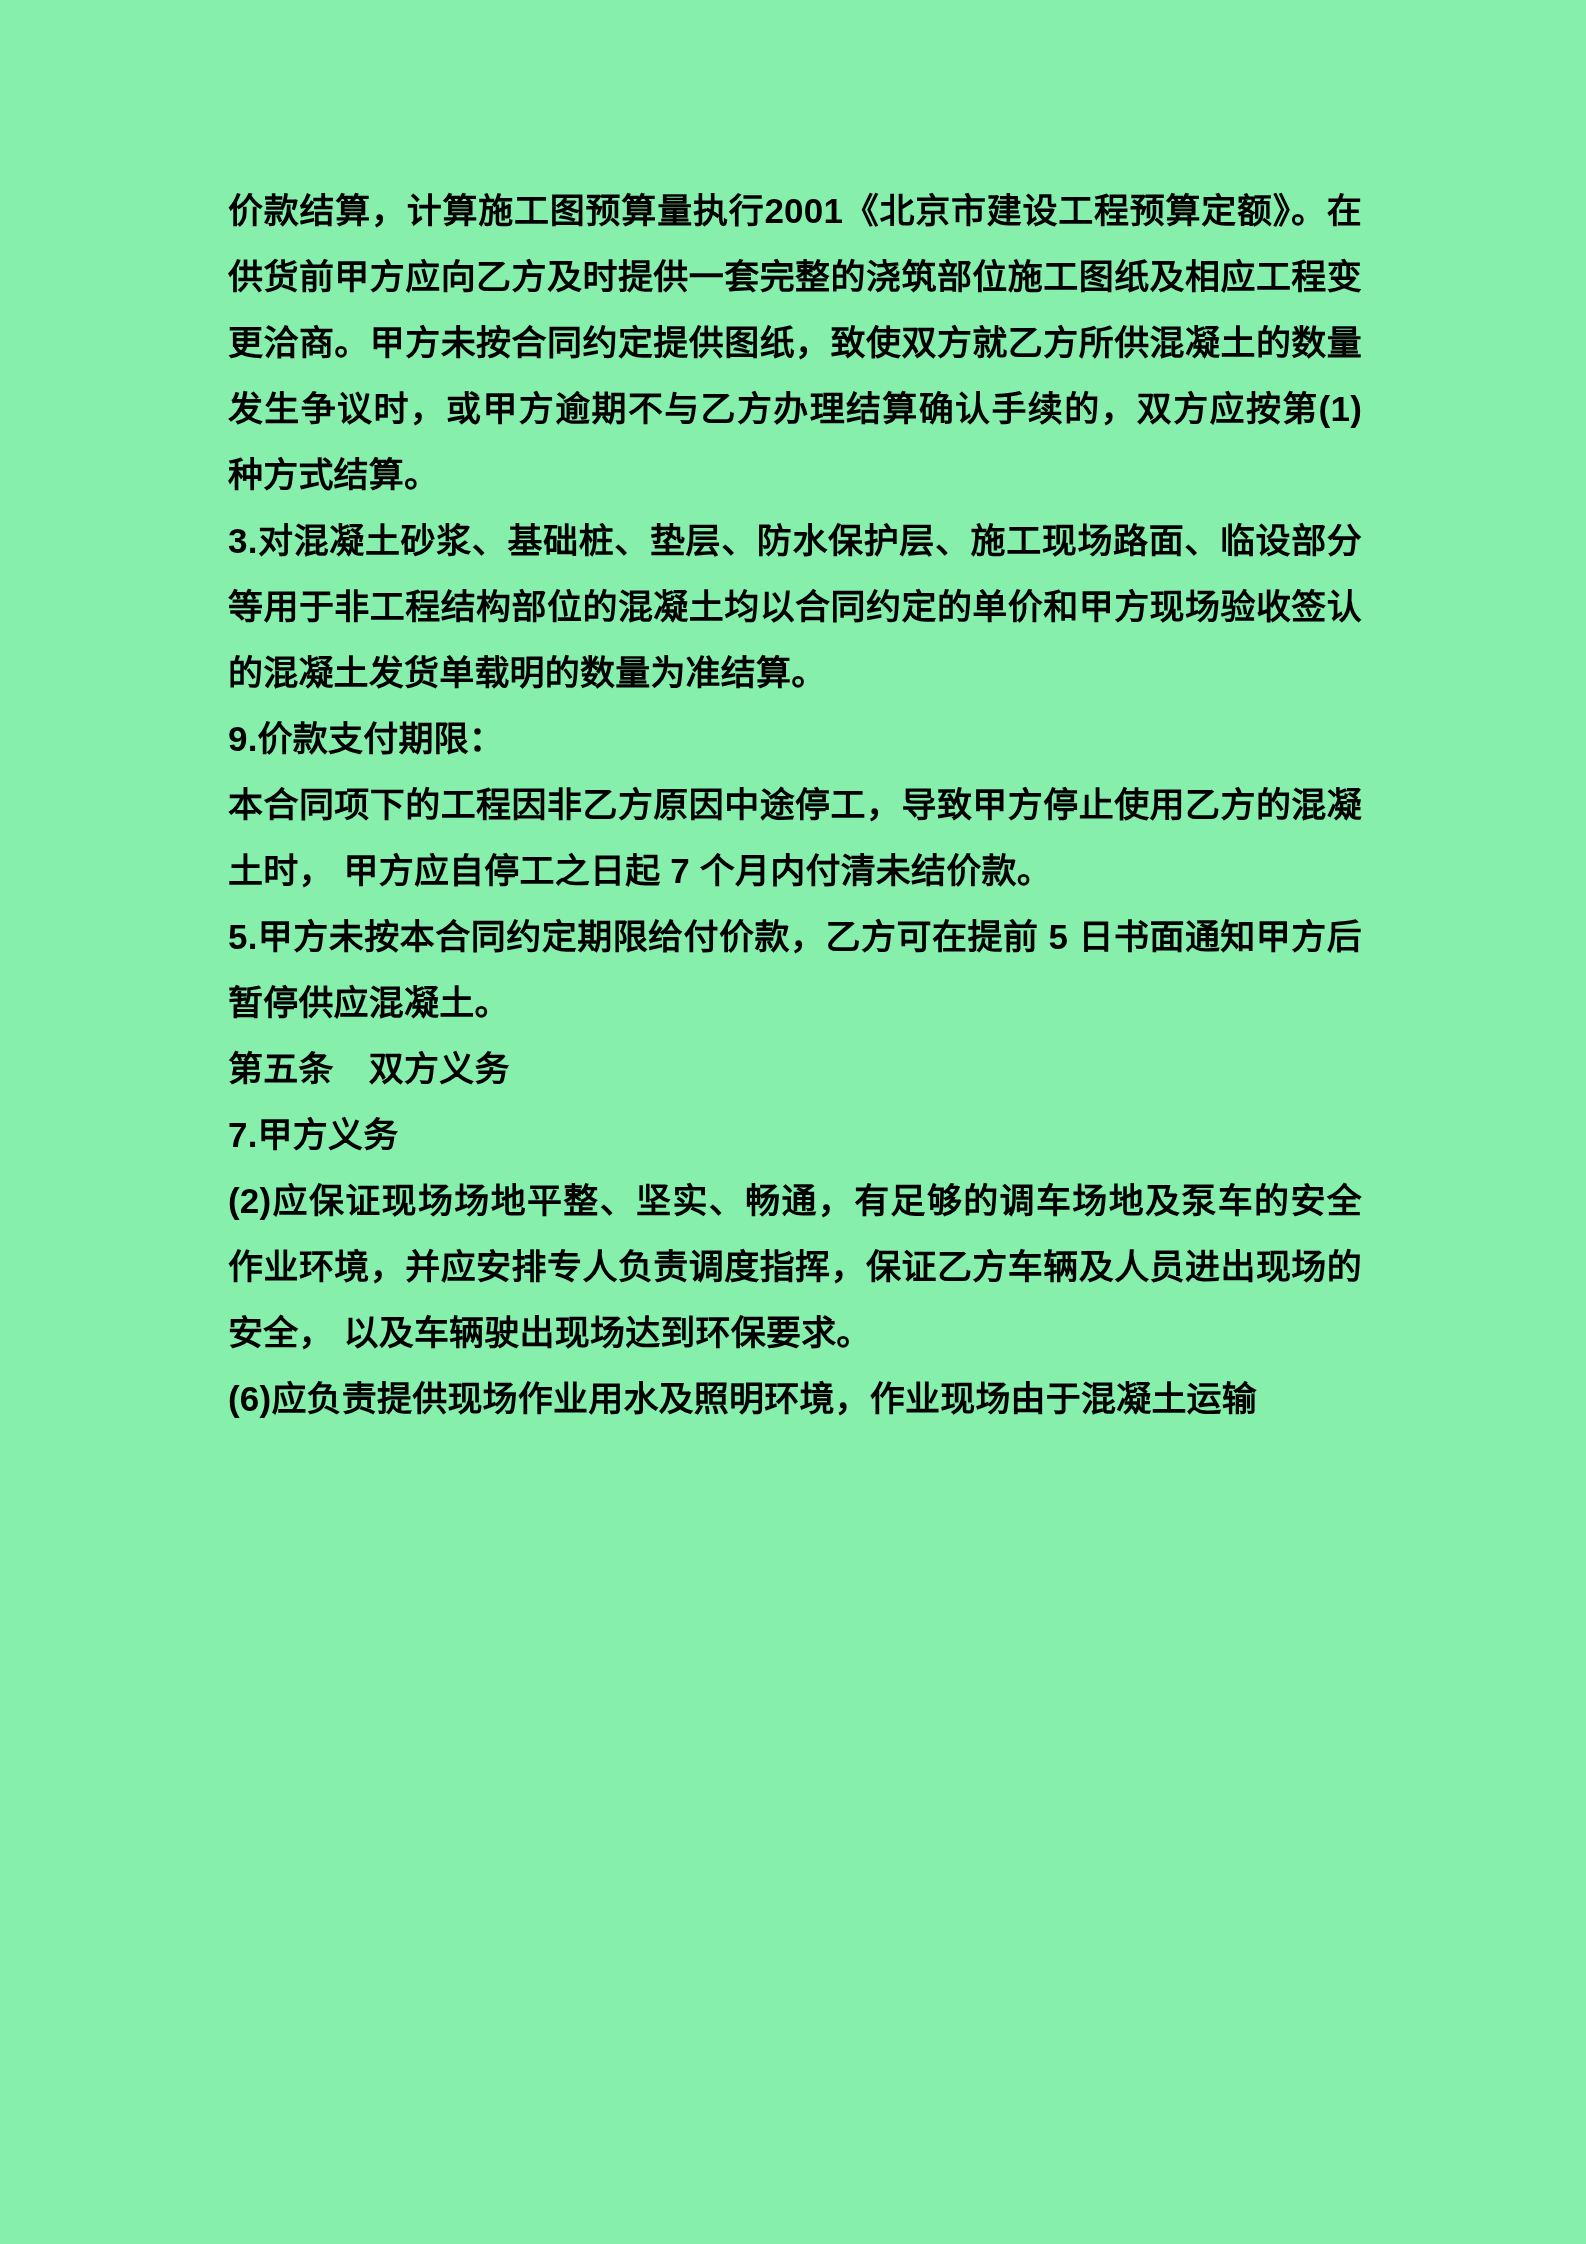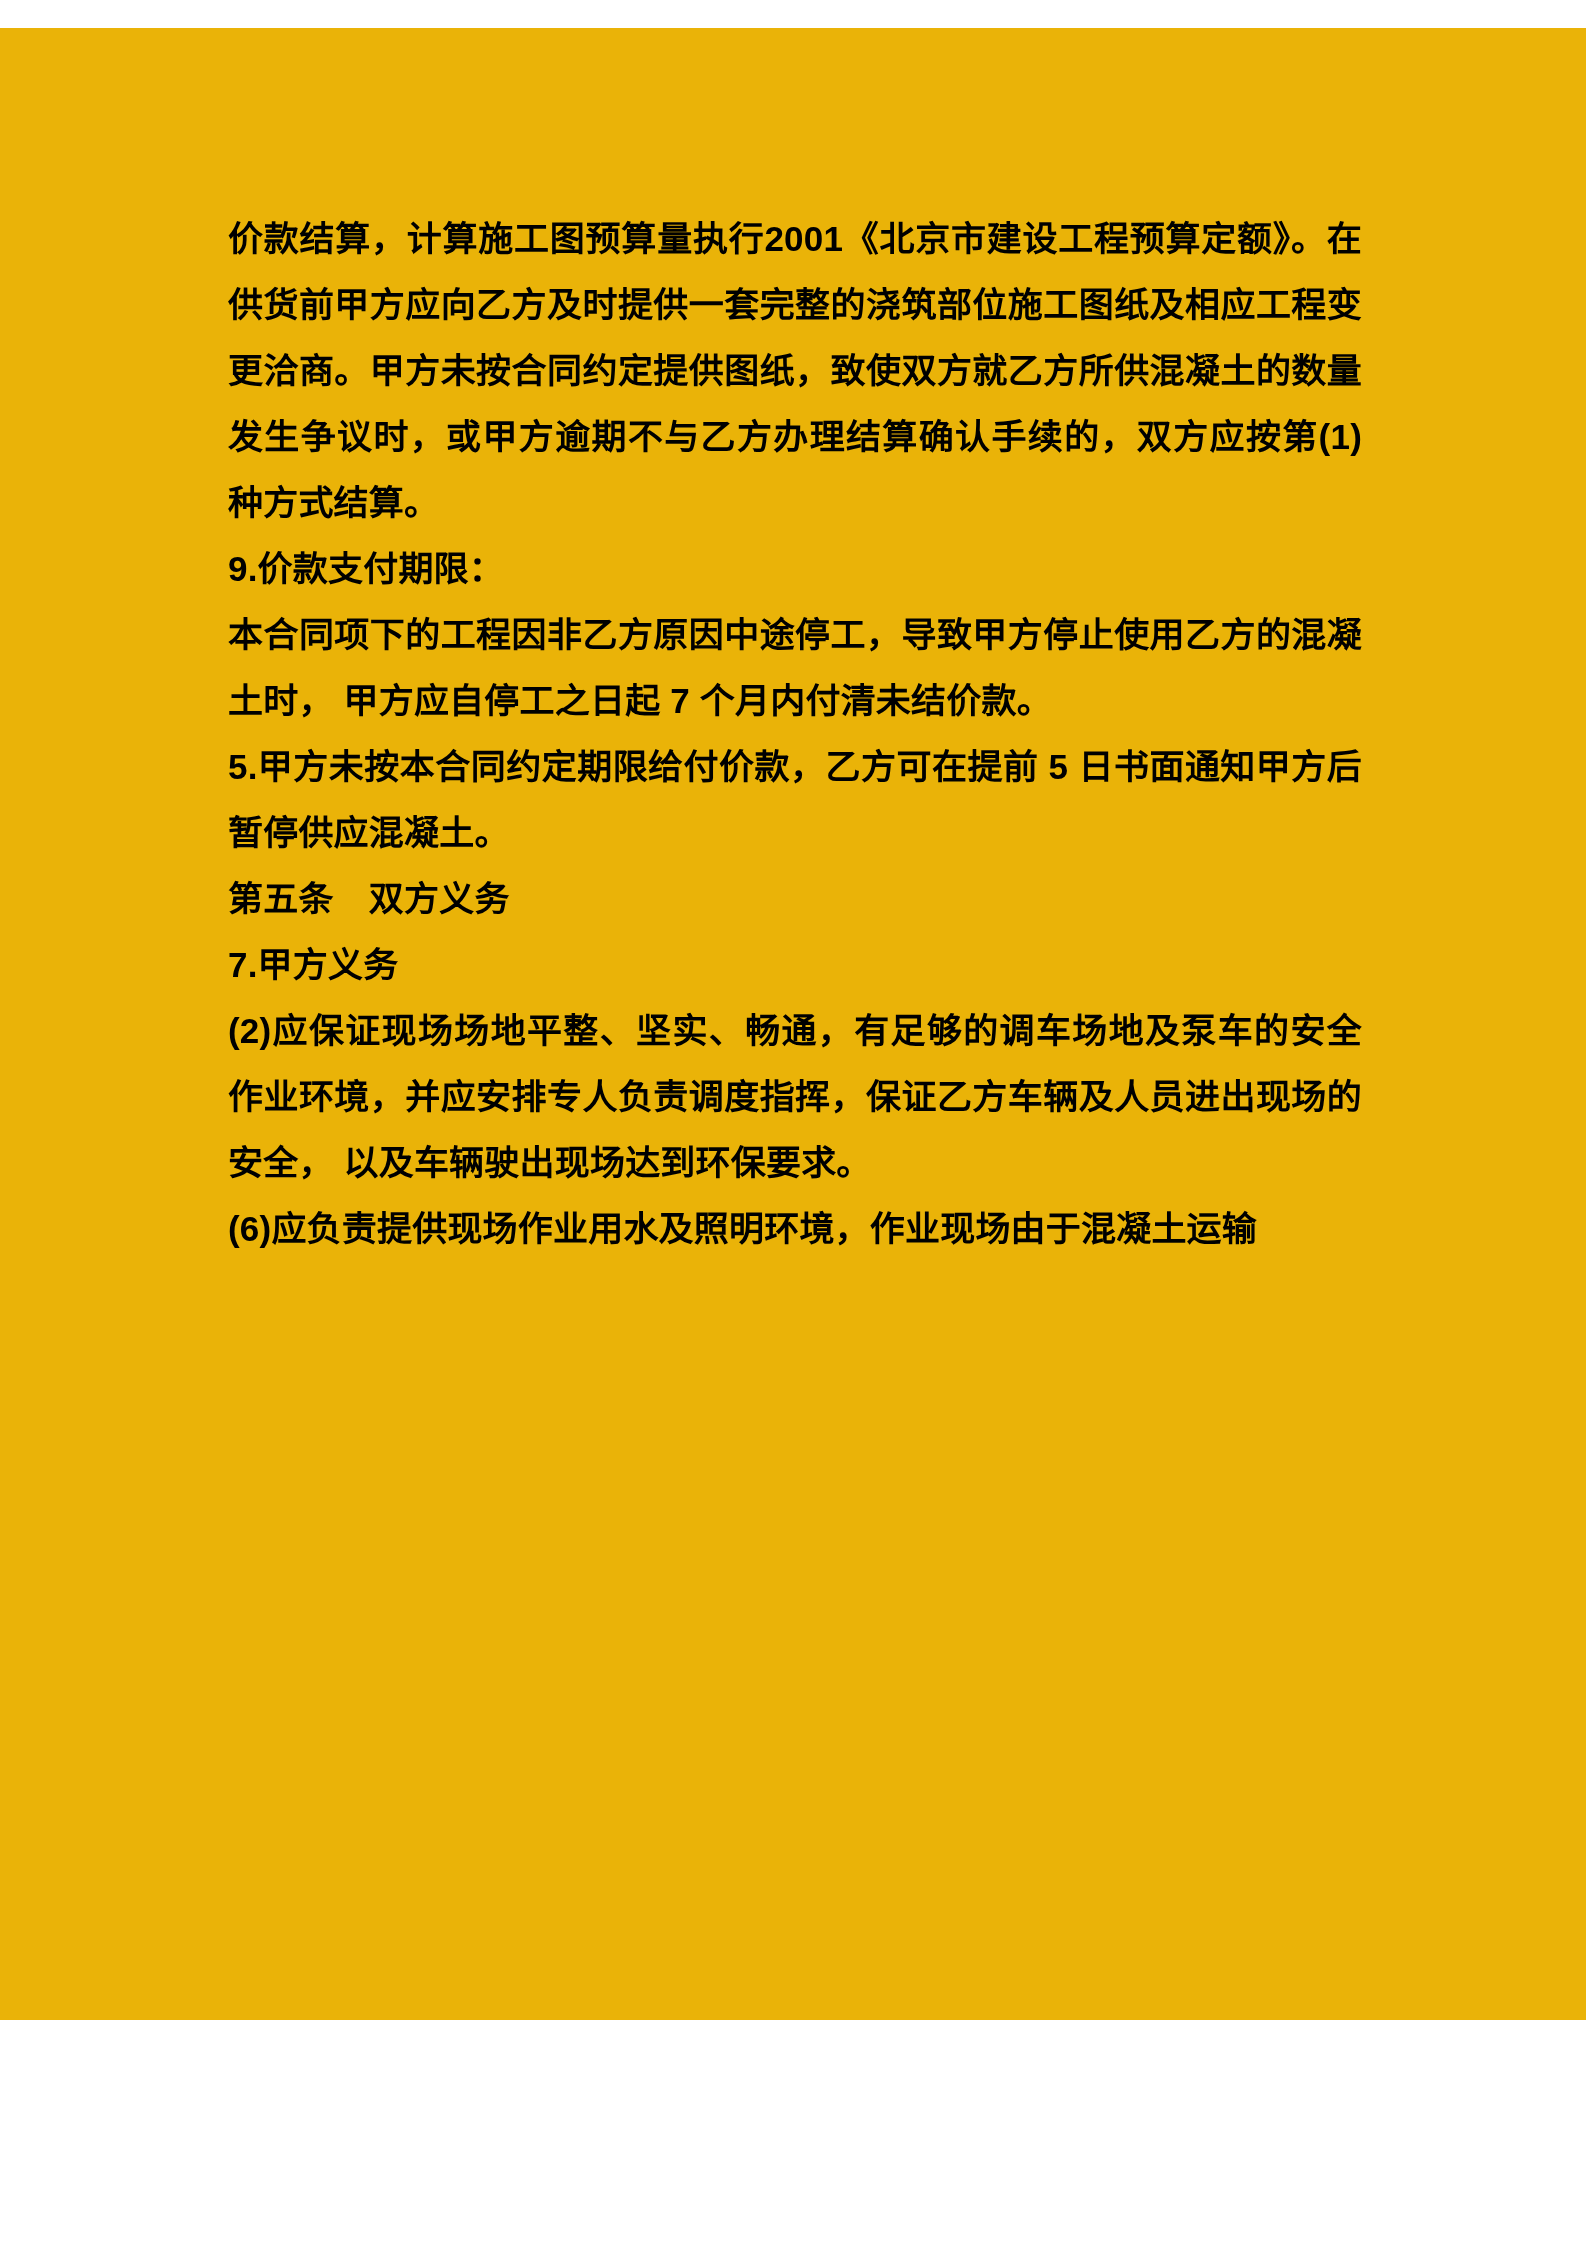--- a/index.html
+++ b/index.html
@@ -11,25 +11,24 @@
   body {
     width: 1586px;
     height: 2244px;
     font-family: "Liberation Sans", "DejaVu Sans", sans-serif;
     color: #000000;
     -webkit-font-smoothing: antialiased;
   }
   .page {
     position: relative;
     width: 1586px;
-    height: 1992px;
+    height: 2244px;
     box-sizing: border-box;
-    background: #eab308;
+    background: #86efac;
     overflow: hidden;
-    margin-top: 28px;
   }
   .content {
     position: absolute;
     left: 228px;
     top: 178px;
     width: 1134px;
   }
   .para {
     font-size: 35px;
     line-height: 66px;
@@ -44,20 +43,21 @@
   .para.heading {
     text-indent: 0;
   }
 </style>
 </head>
 <body>
 
 <div class="page">
   <div class="content">
     <p class="para">价款结算，计算施工图预算量执行2001《北京市建设工程预算定额》。在供货前甲方应向乙方及时提供一套完整的浇筑部位施工图纸及相应工程变更洽商。甲方未按合同约定提供图纸，致使双方就乙方所供混凝土的数量发生争议时，或甲方逾期不与乙方办理结算确认手续的，双方应按第(1)种方式结算。</p>
+    <p class="para">3.对混凝土砂浆、基础桩、垫层、防水保护层、施工现场路面、临设部分等用于非工程结构部位的混凝土均以合同约定的单价和甲方现场验收签认的混凝土发货单载明的数量为准结算。</p>
     <p class="para">9.价款支付期限：</p>
     <p class="para">本合同项下的工程因非乙方原因中途停工，导致甲方停止使用乙方的混凝土时， 甲方应自停工之日起 7 个月内付清未结价款。</p>
     <p class="para">5.甲方未按本合同约定期限给付价款，乙方可在提前 5 日书面通知甲方后暂停供应混凝土。</p>
     <p class="para heading">第五条　双方义务</p>
     <p class="para">7.甲方义务</p>
     <p class="para">(2)应保证现场场地平整、坚实、畅通，有足够的调车场地及泵车的安全作业环境，并应安排专人负责调度指挥，保证乙方车辆及人员进出现场的安全， 以及车辆驶出现场达到环保要求。</p>
     <p class="para">(6)应负责提供现场作业用水及照明环境，作业现场由于混凝土运输</p>
   </div>
 </div>
 

